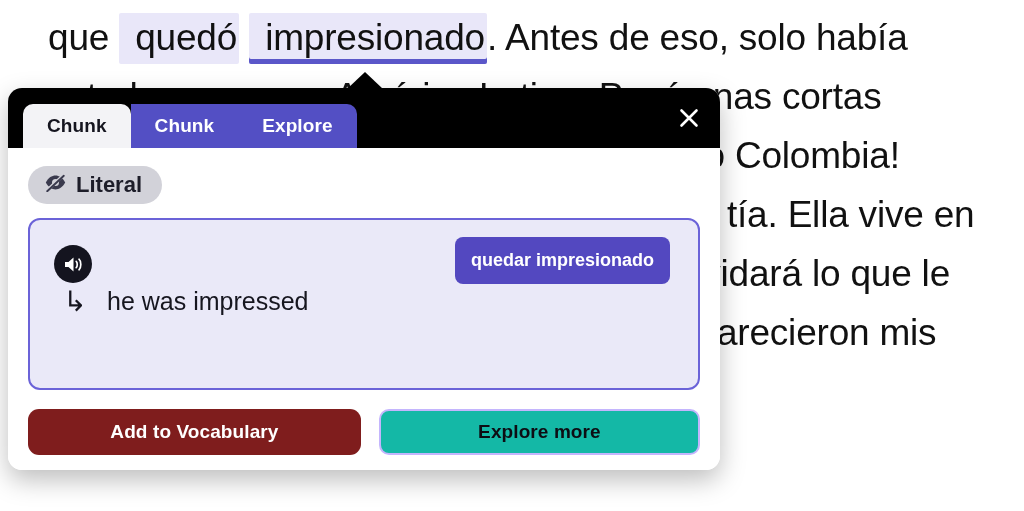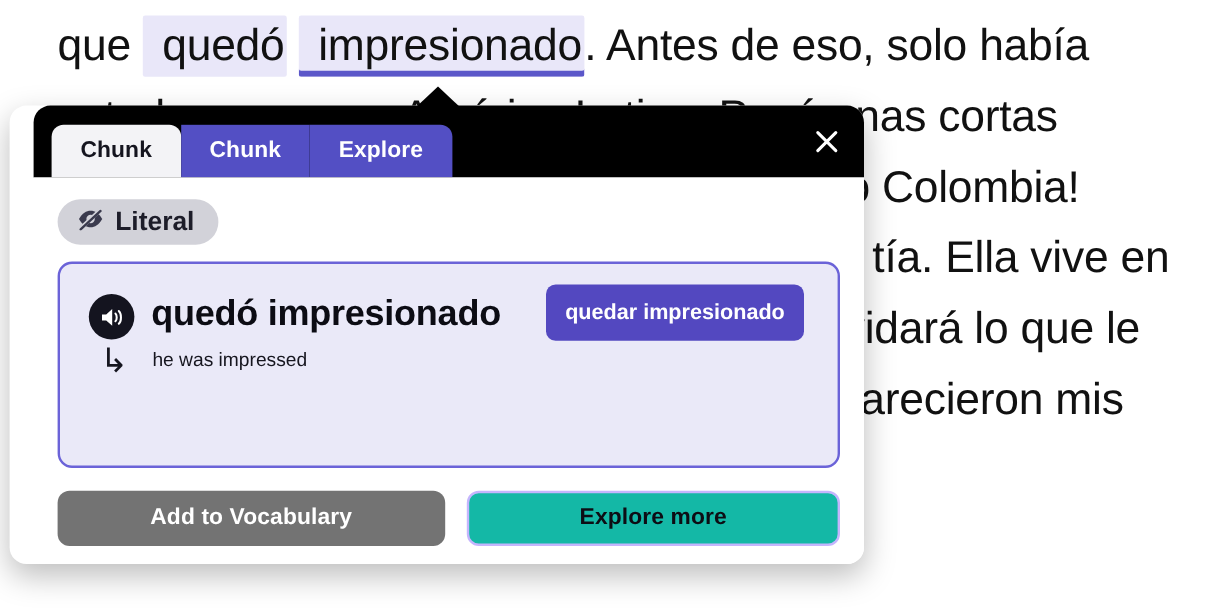--- a/index.html
+++ b/index.html
@@ -43,21 +43,20 @@
   #popup {
     position: absolute;
     left: 8px;
     top: 88px;
     width: 712px;
     height: 382px;
     background: #ffffff;
     border-radius: 14px 14px 14px 14px;
     box-shadow: 0 10px 26px rgba(0,0,0,0.26);
     overflow: visible;
-    padding-left: 20px;
   }
 
   
   #pointer {
     position: absolute;
     left: 339px;
     top: -16px;
     width: 0; height: 0;
     border-left: 18px solid transparent;
     border-right: 18px solid transparent;
@@ -183,21 +182,21 @@
     margin-left: 3px;
   }
   #translation-arrow {
     font-size: 28px;
     color: #15151f;
     line-height: 1;
     width: 36px;
     text-align: center;
   }
   #translation-text {
-    font-size: 16px;
+    font-size: 25px;
     color: #16161f;
   }
 
   #lemma-badge {
     position: absolute;
     right: 28px;
     top: 17px;
     background: #5348c0;
     color: #ffffff;
     border-radius: 8px;
@@ -221,22 +220,23 @@
     font-size: 19px;
     font-weight: bold;
     display: flex;
     align-items: center;
     justify-content: center;
     cursor: pointer;
     letter-spacing: 0.1px;
   }
   #add-vocab-btn {
     width: 339px;
-    background: #737373;
+    background: #7f1d1d;
     color: #ffffff;
+    border-radius: 11px;
   }
   #explore-btn {
     width: 327px;
     background: #14b8a6;
     color: #0d0d14;
     border: 2px solid #c4b5fd;
   }
 </style>
 </head>
 <body>
@@ -288,21 +288,20 @@
     <div id="chunk-card">
 
       <div id="card-head-row">
         <div id="speaker-btn">
           <svg width="21" height="19" viewBox="0 0 21 19" aria-hidden="true">
             <path d="M2 7 H5.5 L10.5 2.6 V16.4 L5.5 12 H2 Z" fill="#ffffff"></path>
             <path d="M13.2 6.3 C14.6 7.6 14.6 11.4 13.2 12.7" stroke="#ffffff" stroke-width="1.7" fill="none" stroke-linecap="round"></path>
             <path d="M16.0 4.2 C18.4 6.4 18.4 12.6 16.0 14.8" stroke="#ffffff" stroke-width="1.7" fill="none" stroke-linecap="round"></path>
           </svg>
         </div>
-        <div id="chunk-term">quedó impresionado</div>
       </div>
 
       <div id="translation-row">
         <span id="translation-arrow">↳</span>
         <span id="translation-text">he was impressed</span>
       </div>
 
       <div id="lemma-badge">quedar impresionado</div>
     </div>
 

